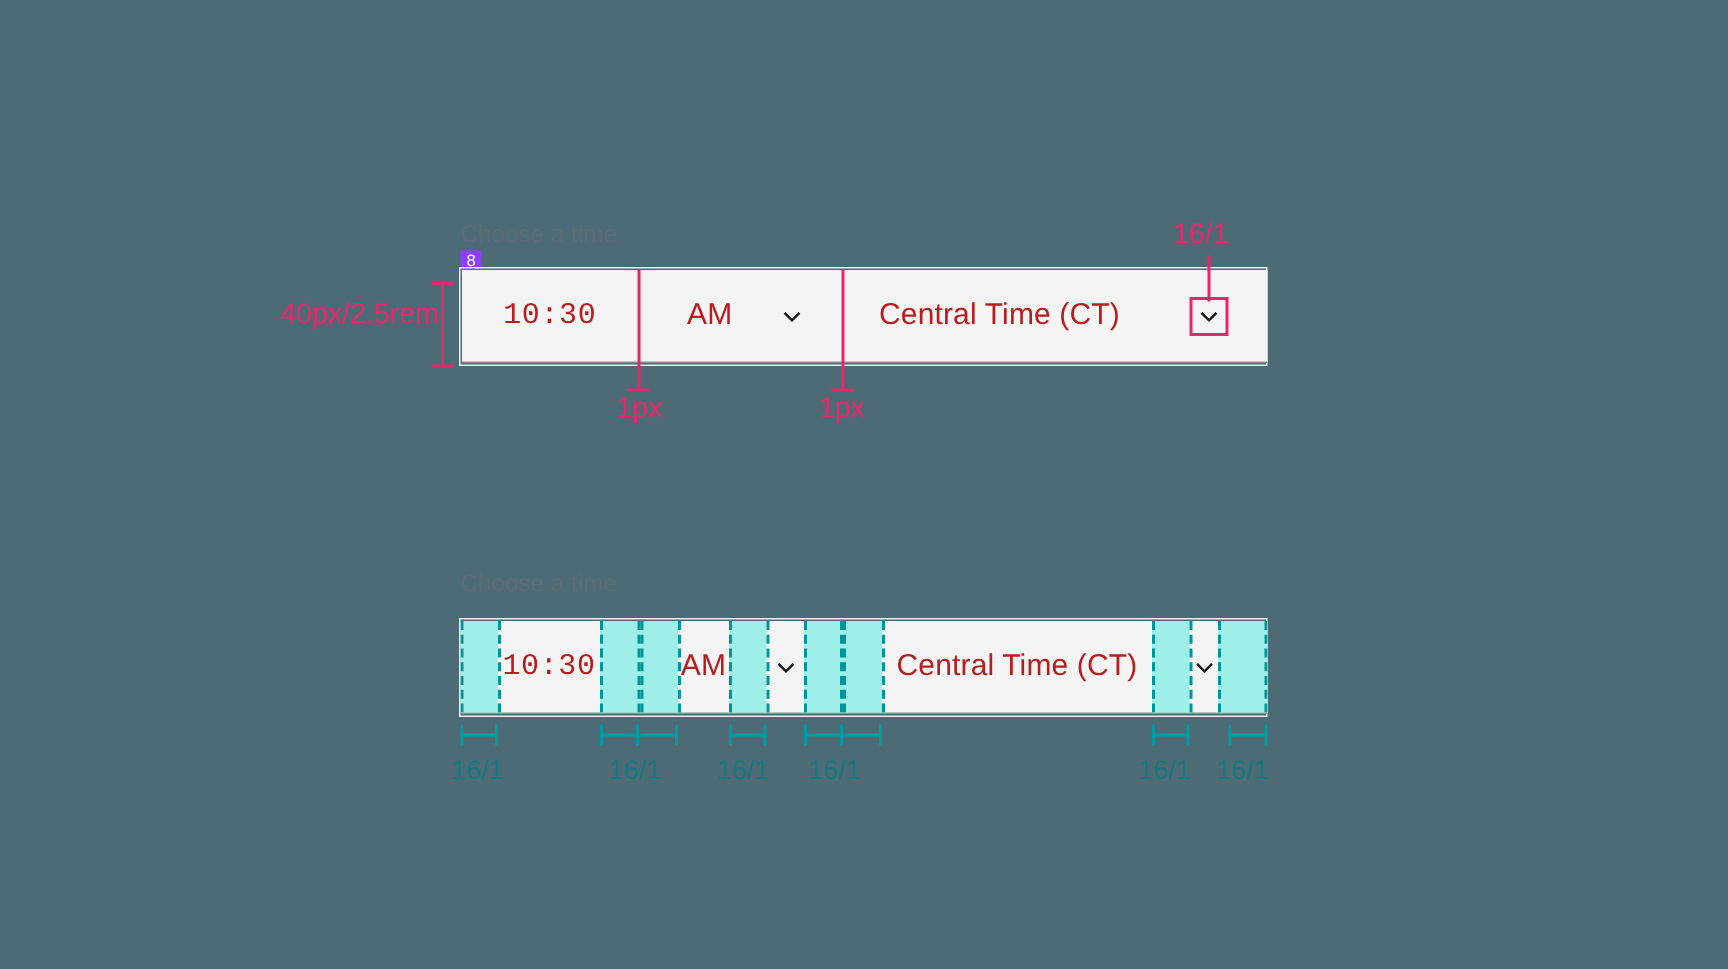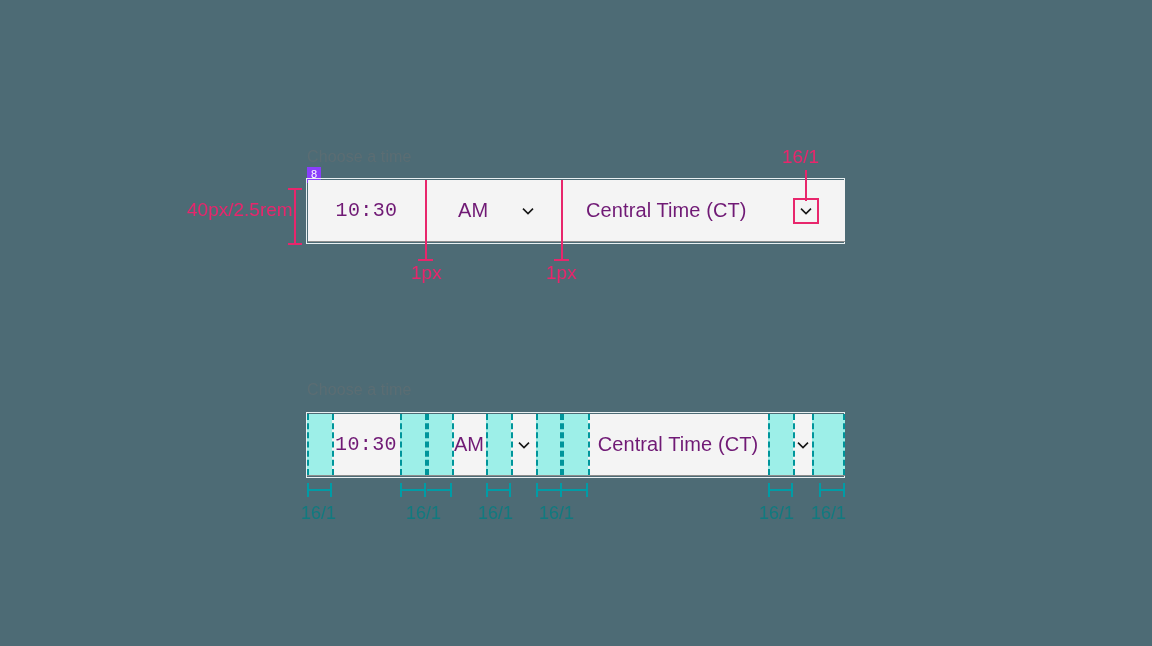--- a/index.html
+++ b/index.html
@@ -30,21 +30,21 @@
   }
   .field-outline {
     position: absolute;
     border: 1px solid #e8f0f2;
     pointer-events: none;
   }
   .seg { height: 100%; display: flex; align-items: center; position: relative; }
   .seg-text {
     font-family: "Liberation Mono", monospace;
     font-size: 20px;
-    color: #701a75;
+    color: #b91c1c;
     letter-spacing: 0.4px;
     white-space: nowrap;
   }
   .seg-text.sans {
     font-family: "Liberation Sans", sans-serif;
     font-size: 20px;
     letter-spacing: 0.1px;
   }
   .chev { width: 16px; height: 16px; display: block; }
   .mg-text { font-size: 19px; line-height: 20px; white-space: nowrap; color: #e8266c; }

